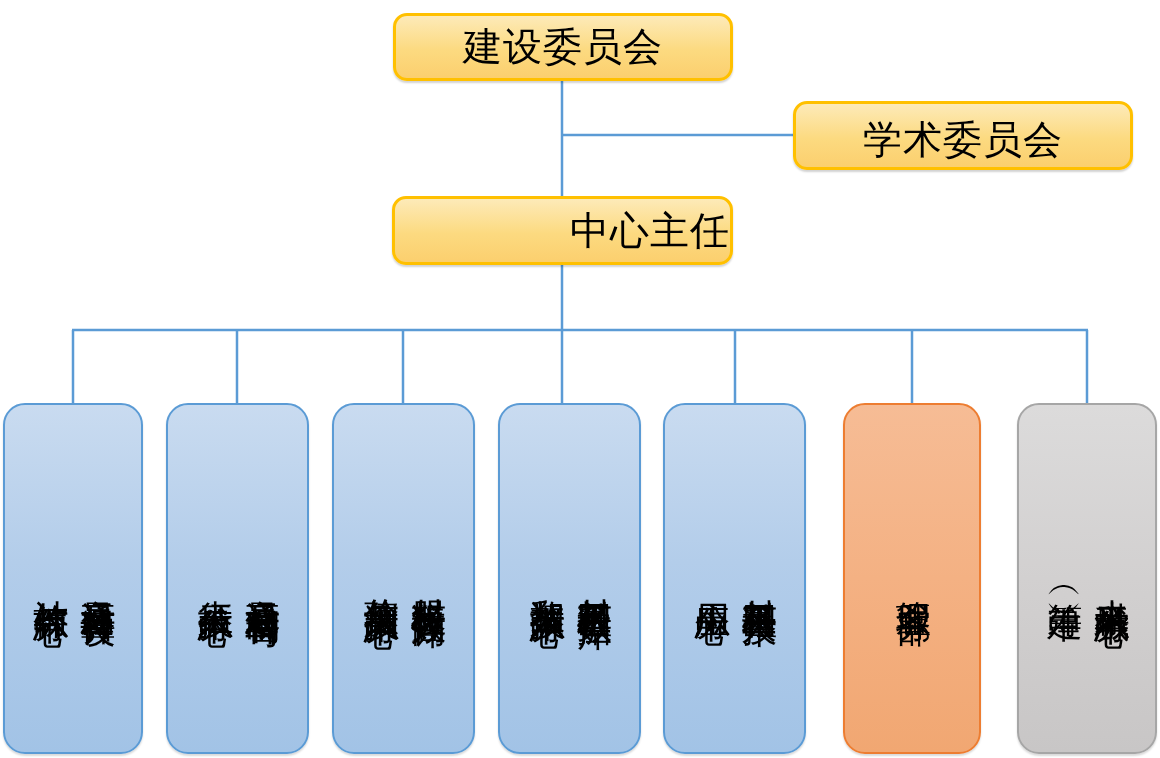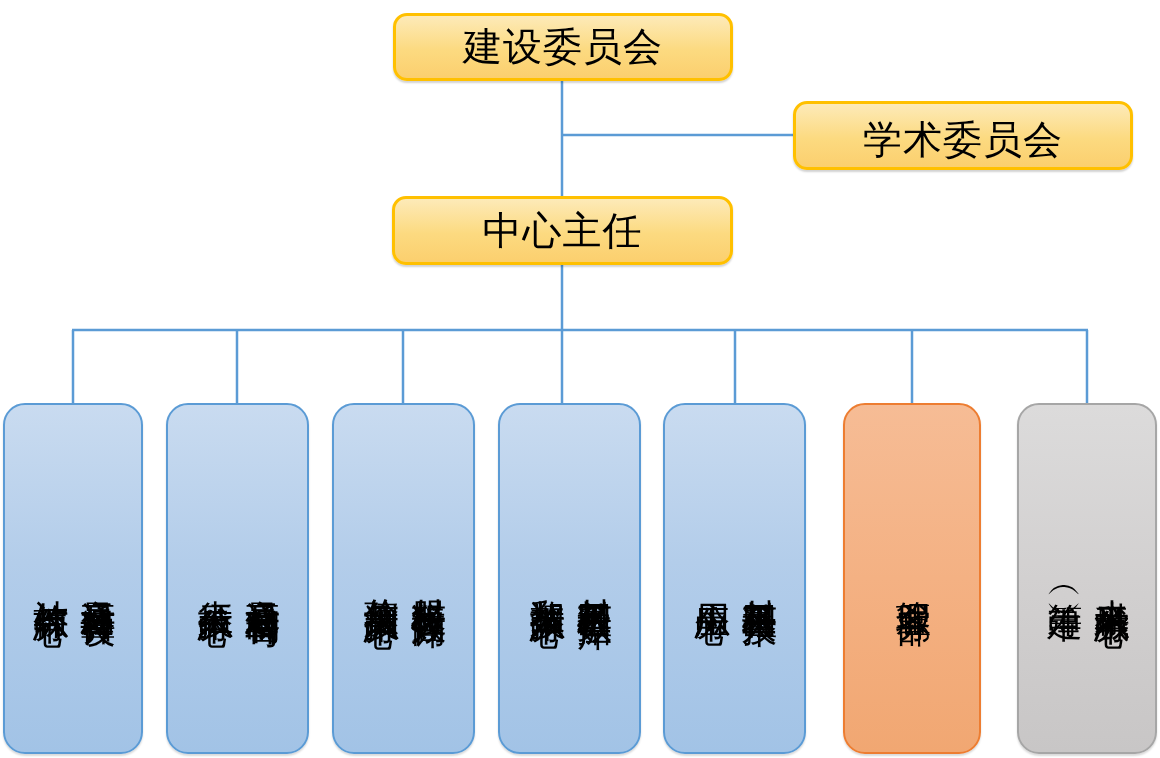--- a/index.html
+++ b/index.html
@@ -96,21 +96,21 @@
   </svg>
 
   <div class="node yellow" style="left:393px; top:3px; width:340px; height:68px;margin-top:10px;">
     <span class="hlabel">建设委员会</span>
   </div>
 
   <div class="node yellow" style="left:793px; top:101px; width:340px; height:69px;align-items:flex-end;">
     <span class="hlabel">学术委员会</span>
   </div>
 
-  <div class="node yellow" style="left:392px; top:196px; width:341px; height:69px;">
+  <div class="node yellow" style="left:392px; top:196px; width:341px; height:69px;justify-content:flex-end;">
     <span class="hlabel">中心主任</span>
   </div>
 
   <div class="dept blue" style="left:3px; width:140px;">
     <div class="vlabel">高通量材料计算设
 计与软件分中心</div>
   </div>
 
   <div class="dept blue" style="left:166px; width:143px;">
     <div class="vlabel">高通量材料制备与

